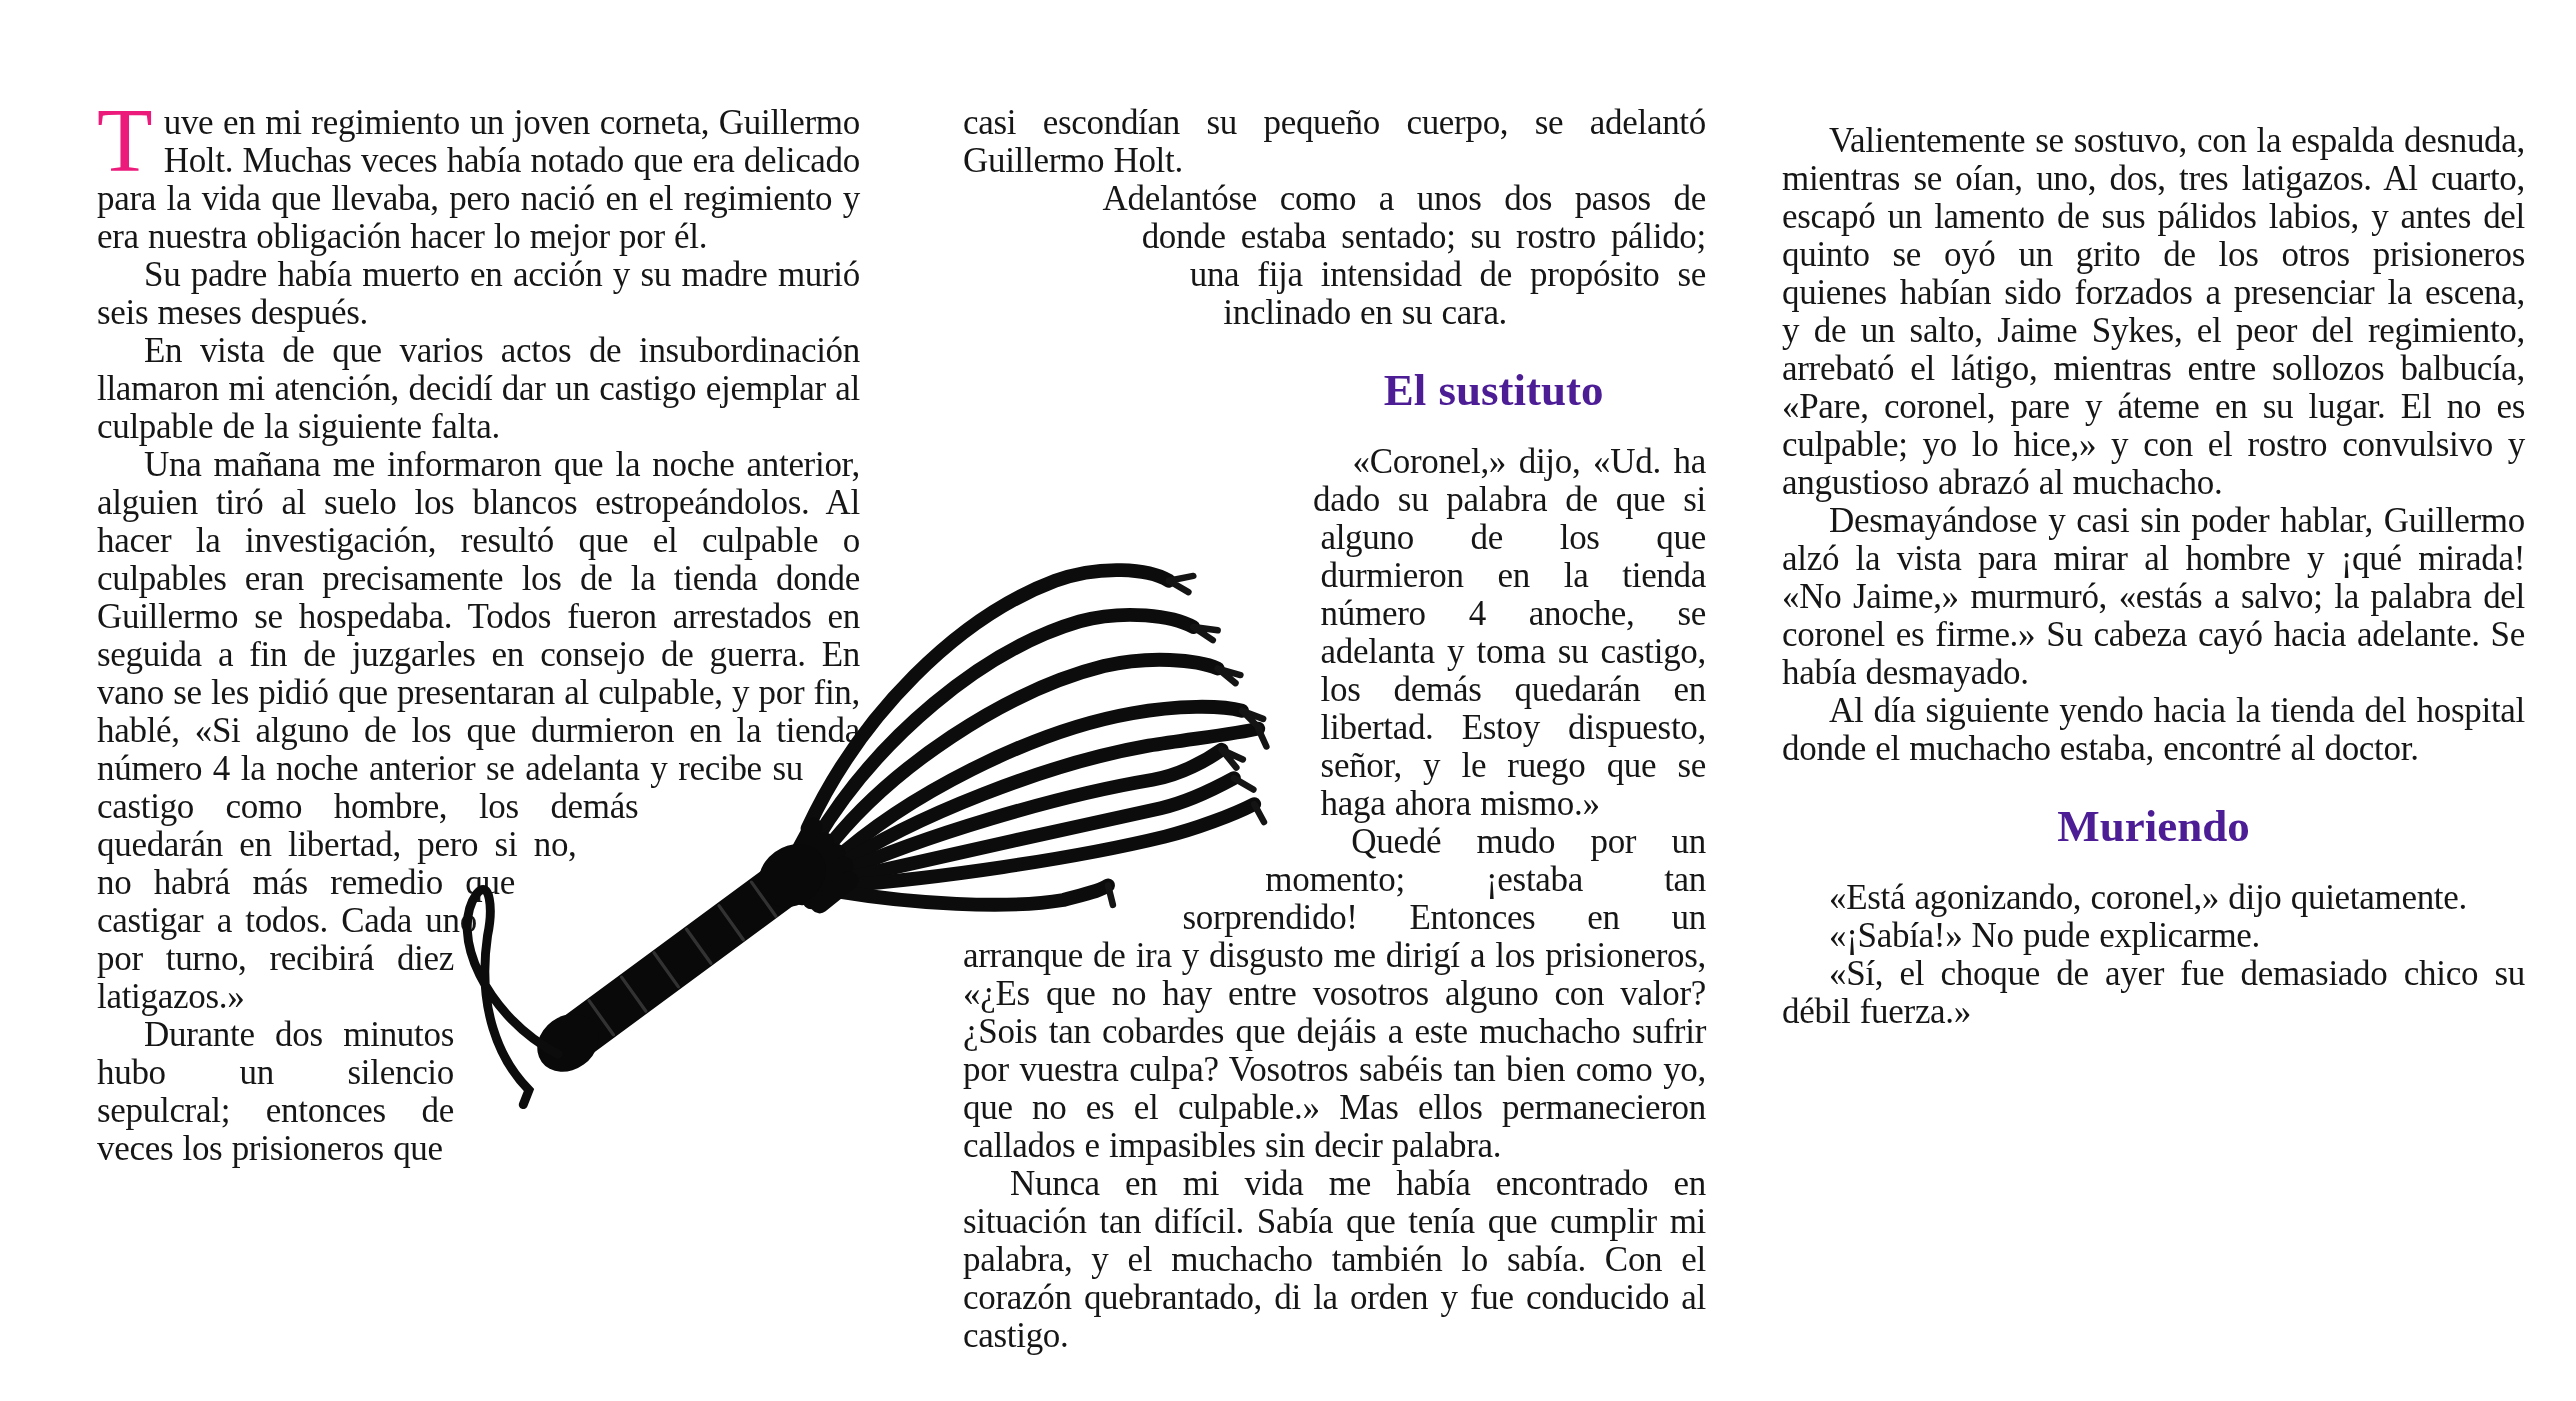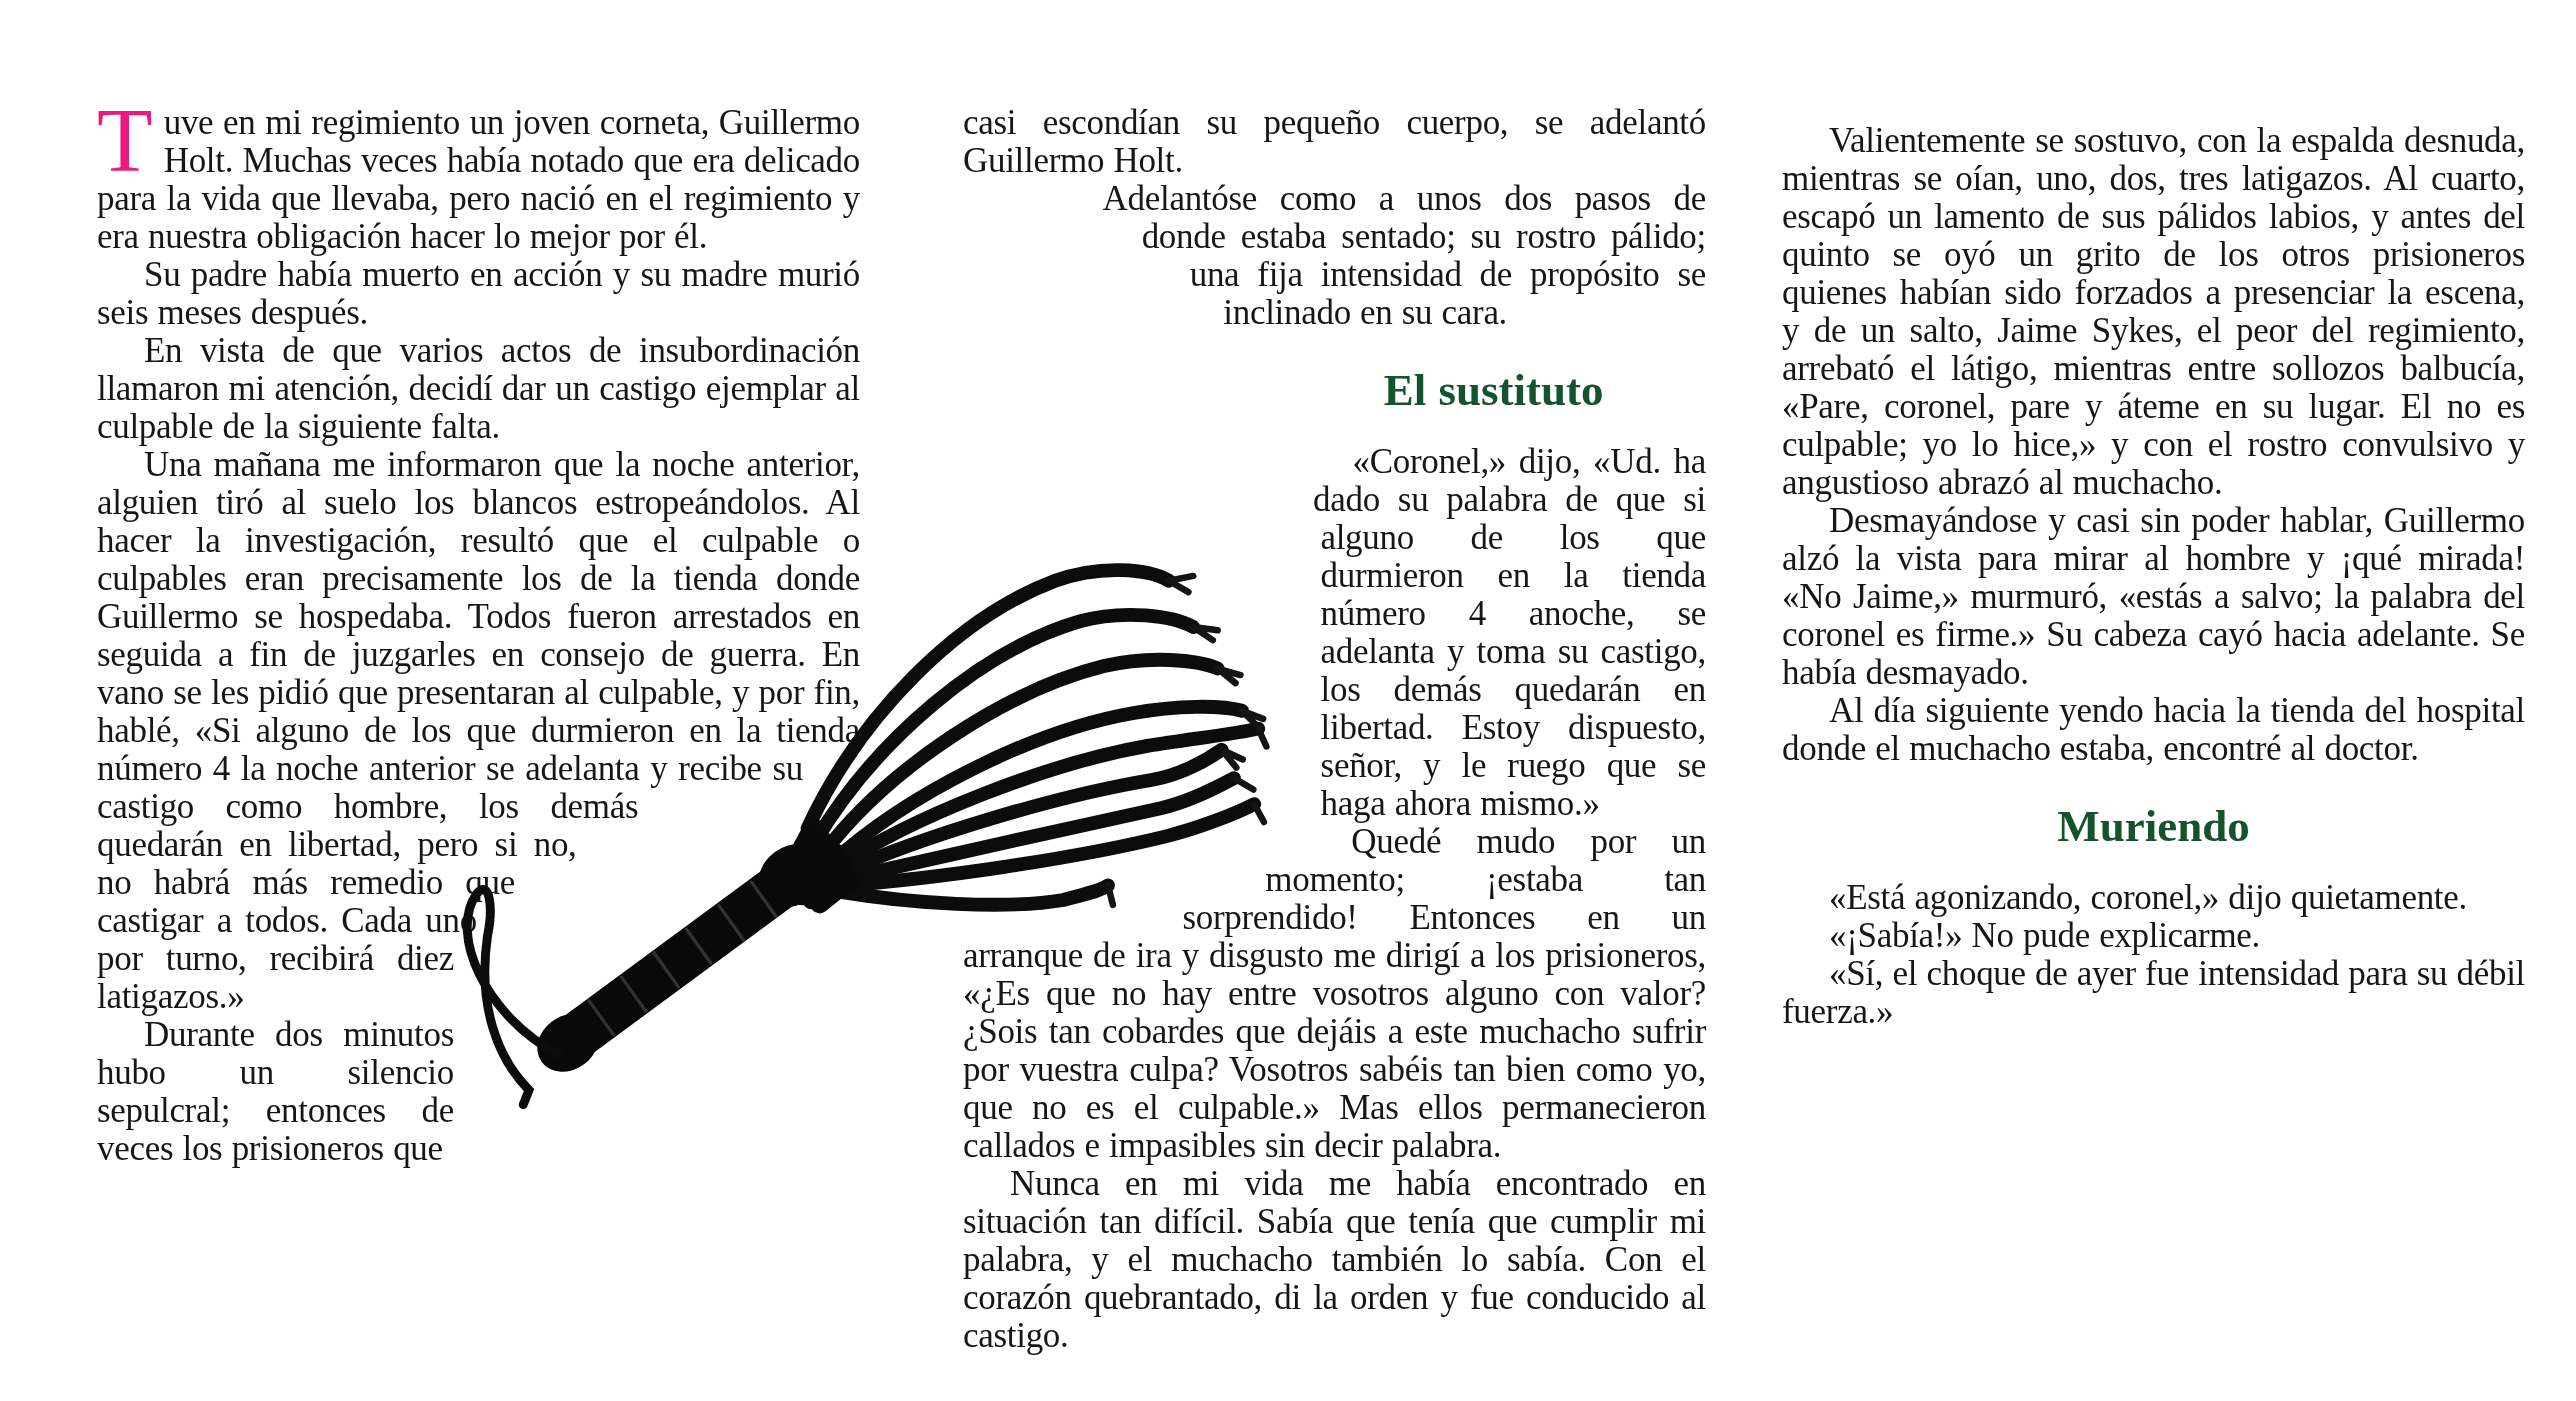--- a/index.html
+++ b/index.html
@@ -41,21 +41,21 @@
     color: #EC1A7B;
     font-size: 91px;
     line-height: 67px;
     padding: 3.2px 11.4px 0 0;
     font-weight: 400;
   }
   h2.story-heading {
     font-size: 45px;
     line-height: 49px;
     font-weight: 700;
-    color: #14532d;
+    color: #4c1d95;
     text-align: center;
     margin: 34px 0 28px 0;
     letter-spacing: 0;
   }
   
   .whip-spacer-right {
     float: right;
     width: 406px;
     height: 1047px;
     shape-outside: polygon(406px 686px, 191px 735px, 53px 820px, 1.6px 889px, 1.6px 1003px, 97px 1025px, 406px 1025px);
@@ -107,21 +107,21 @@
     <p class="ind">Nunca en mi vida me había encontrado en situación tan difícil. Sabía que tenía que cumplir mi palabra, y el muchacho también lo sabía. Con el corazón quebrantado, di la orden y fue conducido al castigo.</p>
   </section>
 
   <section class="col" id="col3">
     <p class="ind">Valientemente se sostuvo, con la espalda desnuda, mientras se oían, uno, dos, tres latigazos. Al cuarto, escapó un lamento de sus pálidos labios, y antes del quinto se oyó un grito de los otros prisioneros quienes habían sido forzados a presenciar la escena, y de un salto, Jaime Sykes, el peor del regimiento, arrebató el látigo, mientras entre sollozos balbucía, «Pare, coronel, pare y áteme en su lugar. El no es culpable; yo lo hice,» y con el rostro convulsivo y angustioso abrazó al muchacho.</p>
     <p class="ind">Desmayándose y casi sin poder hablar, Guillermo alzó la vista para mirar al hombre y ¡qué mirada! «No Jaime,» murmuró, «estás a salvo; la palabra del coronel es firme.» Su cabeza cayó hacia adelante. Se había desmayado.</p>
     <p class="ind">Al día siguiente yendo hacia la tienda del hospital donde el muchacho estaba, encontré al doctor.</p>
     <h2 class="story-heading">Muriendo</h2>
     <p class="ind">«Está agonizando, coronel,» dijo quietamente.</p>
     <p class="ind">«¡Sabía!» No pude explicarme.</p>
-    <p class="ind">«Sí, el choque de ayer fue intensidad para su débil fuerza.»</p>
+    <p class="ind">«Sí, el choque de ayer fue demasiado chico su débil fuerza.»</p>
   </section>
 
   <svg id="whip-svg" viewBox="540 650 1070 740" aria-hidden="true">
 
     <path class="lash" d="M 995 1020 C 1060 880, 1180 760, 1300 715 C 1355 695, 1415 700, 1440 715"></path>
     <path class="lash" d="M 1005 1035 C 1080 910, 1210 800, 1330 765 C 1385 750, 1445 758, 1470 772"></path>
     <path class="lash" d="M 1015 1050 C 1095 945, 1240 850, 1360 820 C 1415 807, 1475 812, 1500 823"></path>
     <path class="lash" d="M 1025 1062 C 1115 980, 1270 900, 1395 878 C 1450 868, 1505 868, 1530 875"></path>
     <path class="lash" d="M 1030 1068 C 1125 1005, 1290 940, 1415 918 C 1465 910, 1525 903, 1550 897"></path>
     <path class="lash" d="M 1035 1075 C 1135 1030, 1300 980, 1420 960 C 1455 954, 1488 935, 1505 923"></path>

